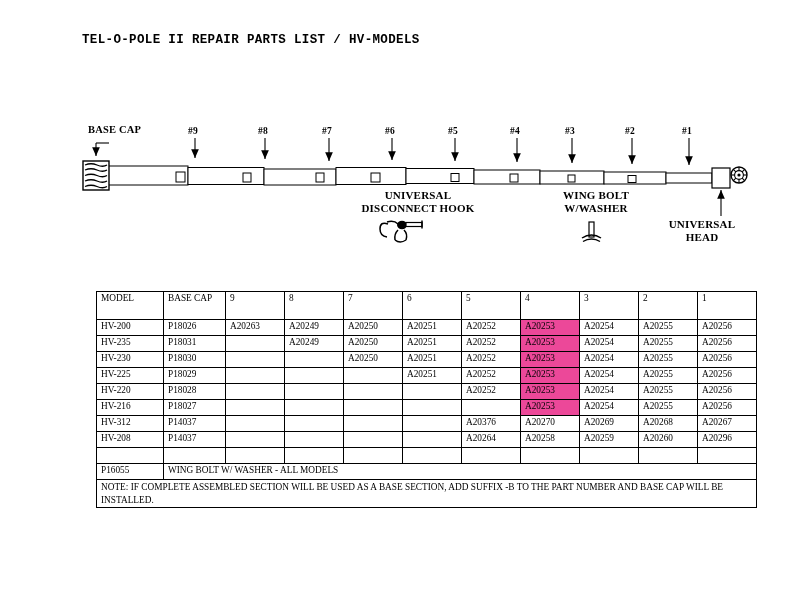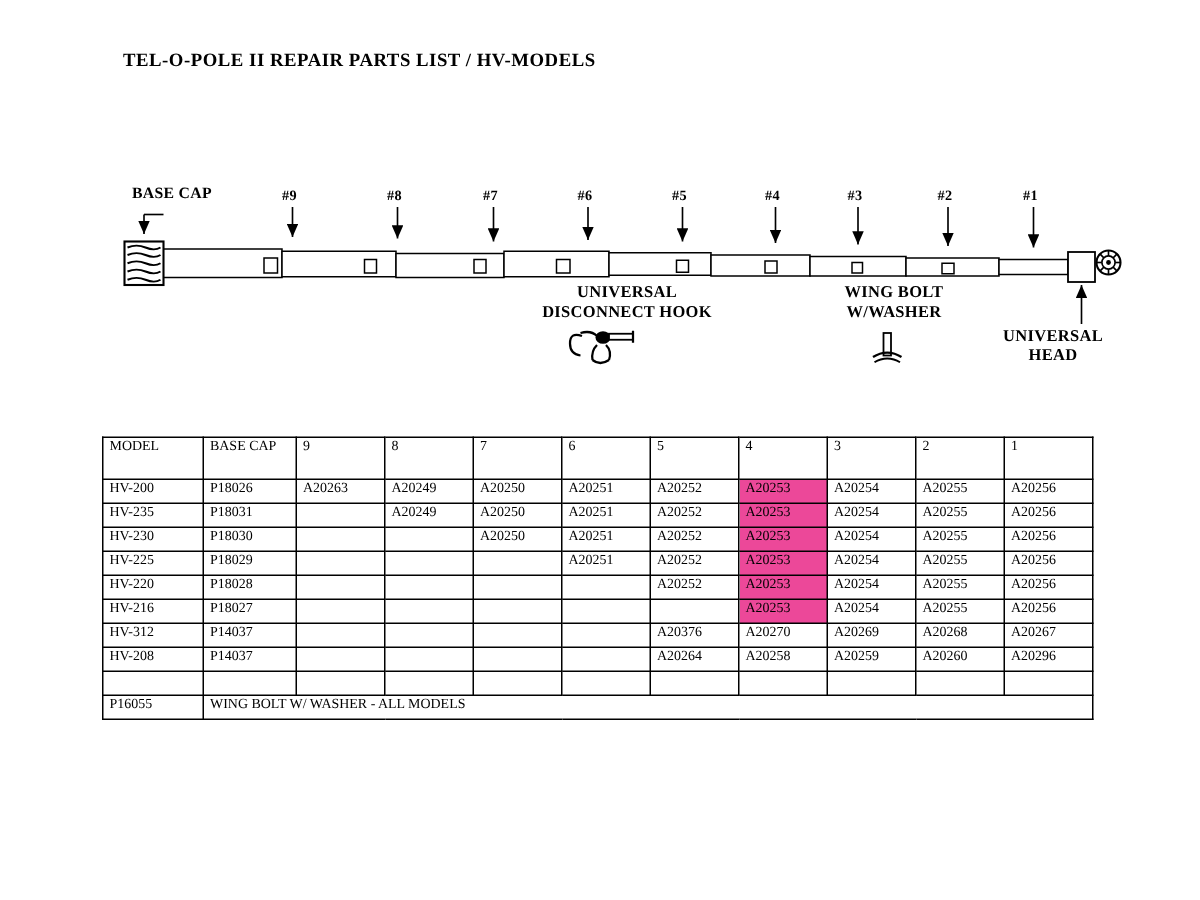--- a/index.html
+++ b/index.html
@@ -9,21 +9,21 @@
     font-family:"Liberation Serif", serif;
     color:#000000;
     overflow:hidden;
     position:relative;
   }
   #page{position:absolute;inset:0;}
 
   
   .title{
     position:absolute;left:82px;top:33px;
-    font-family:Liberation Serif, serif;
+    font-family:Liberation Mono, monospace;
     font-size:12.5px;font-weight:bold;
     letter-spacing:0.35px;
     white-space:nowrap;
   }
 
   
   .diagram{position:absolute;left:0;top:0;width:800px;height:270px;}
   .diagram svg{display:block;}
 
   .dlabel{
@@ -31,21 +31,21 @@
     font-family:"Liberation Serif", serif;
     font-weight:bold;
     font-size:10.5px;
     white-space:nowrap;
     letter-spacing:0.2px;
   }
   .dlabel.num{font-size:9.5px;}
   .dlabel.big{font-size:11px;line-height:13px;text-align:center;}
 
   
-  .tablewrap{position:absolute;left:68px;top:291px;}
+  .tablewrap{position:absolute;left:96px;top:291px;}
   table.parts{
     border-collapse:collapse;
     table-layout:fixed;
     font-family:"Liberation Serif", serif;
     font-size:9.3px;
   }
   table.parts td,table.parts th{
     border:1px solid #000000;
     padding:1px 0 1px 4px;
     text-align:left;
@@ -331,17 +331,20 @@
             <td class="c-num">&nbsp;</td>
             <td class="c-num">&nbsp;</td>
             <td class="c-num">&nbsp;</td>
             <td class="c-num">&nbsp;</td>
             <td class="c-num">&nbsp;</td>
           </tr>
           <tr>
             <td class="footcode c-model">P16055</td>
             <td class="foottext" colspan="10">WING BOLT W/ WASHER - ALL MODELS</td>
           </tr>
+          <tr>
+            <td colspan="11" class="noteblock" style="white-space: normal;">NOTE:  IF COMPLETE ASSEMBLED SECTION WILL BE USED AS A BASE SECTION, ADD SUFFIX -B TO THE PART NUMBER AND BASE CAP WILL BE INSTALLED.</td>
+          </tr>
         </tbody>
     </table>
   </div>
 
 </div>
 
 </body></html>

